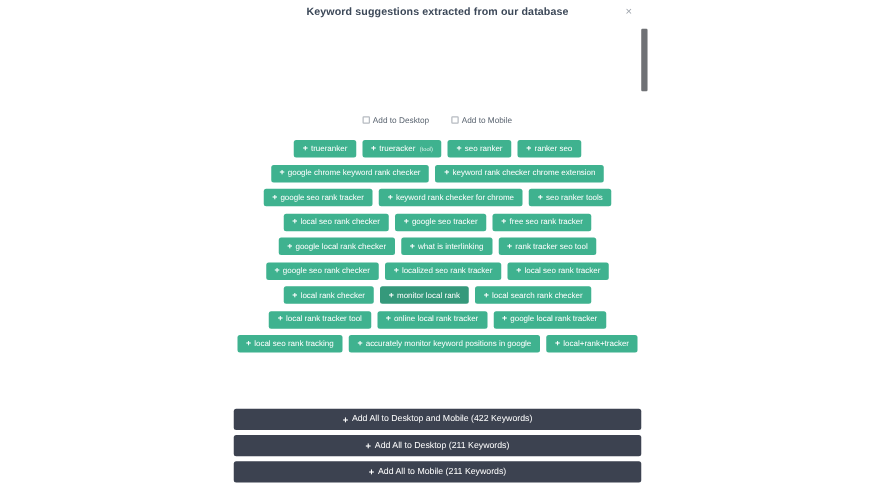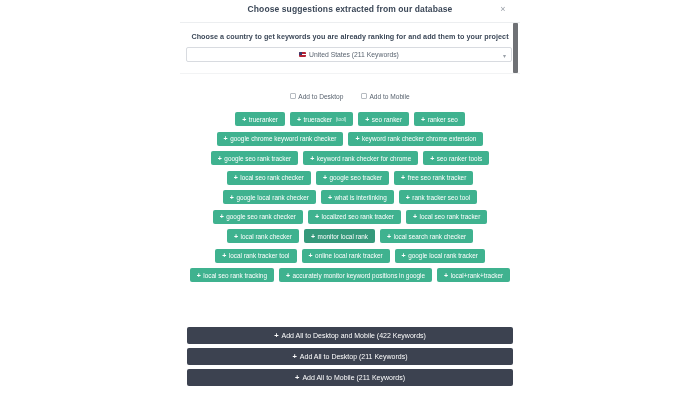--- a/index.html
+++ b/index.html
@@ -218,34 +218,24 @@
     font-weight: bold;
     line-height: 1;
   }
 </style>
 </head>
 <body>
 
 <div id="app">
 
   <div class="modal-header">
-    <div class="modal-title">Choose suggestions extracted from our database</div>
+    <div class="modal-title">Keyword suggestions extracted from our database</div>
     <div class="close-icon">×</div>
   </div>
 
-  <div class="modal-body">
-    <div class="country-prompt">Choose a country to get keywords you are already ranking for and add them to your project</div>
-    <div class="country-select">
-      <div class="country-select-inner">
-        <span class="flag-icon"></span>
-        <span class="country-label">United States (211 Keywords)</span>
-      </div>
-      <span class="select-caret">▾</span>
-    </div>
-  </div>
 
   <div class="modal-scrollbar-track"></div>
   <div class="modal-scrollbar-thumb"></div>
 
   <div class="checkbox-row">
       <div class="checkbox-item">
         <span class="checkbox-box"></span>
         <span class="checkbox-label">Add to Desktop</span>
       </div>
       <div class="checkbox-item">

